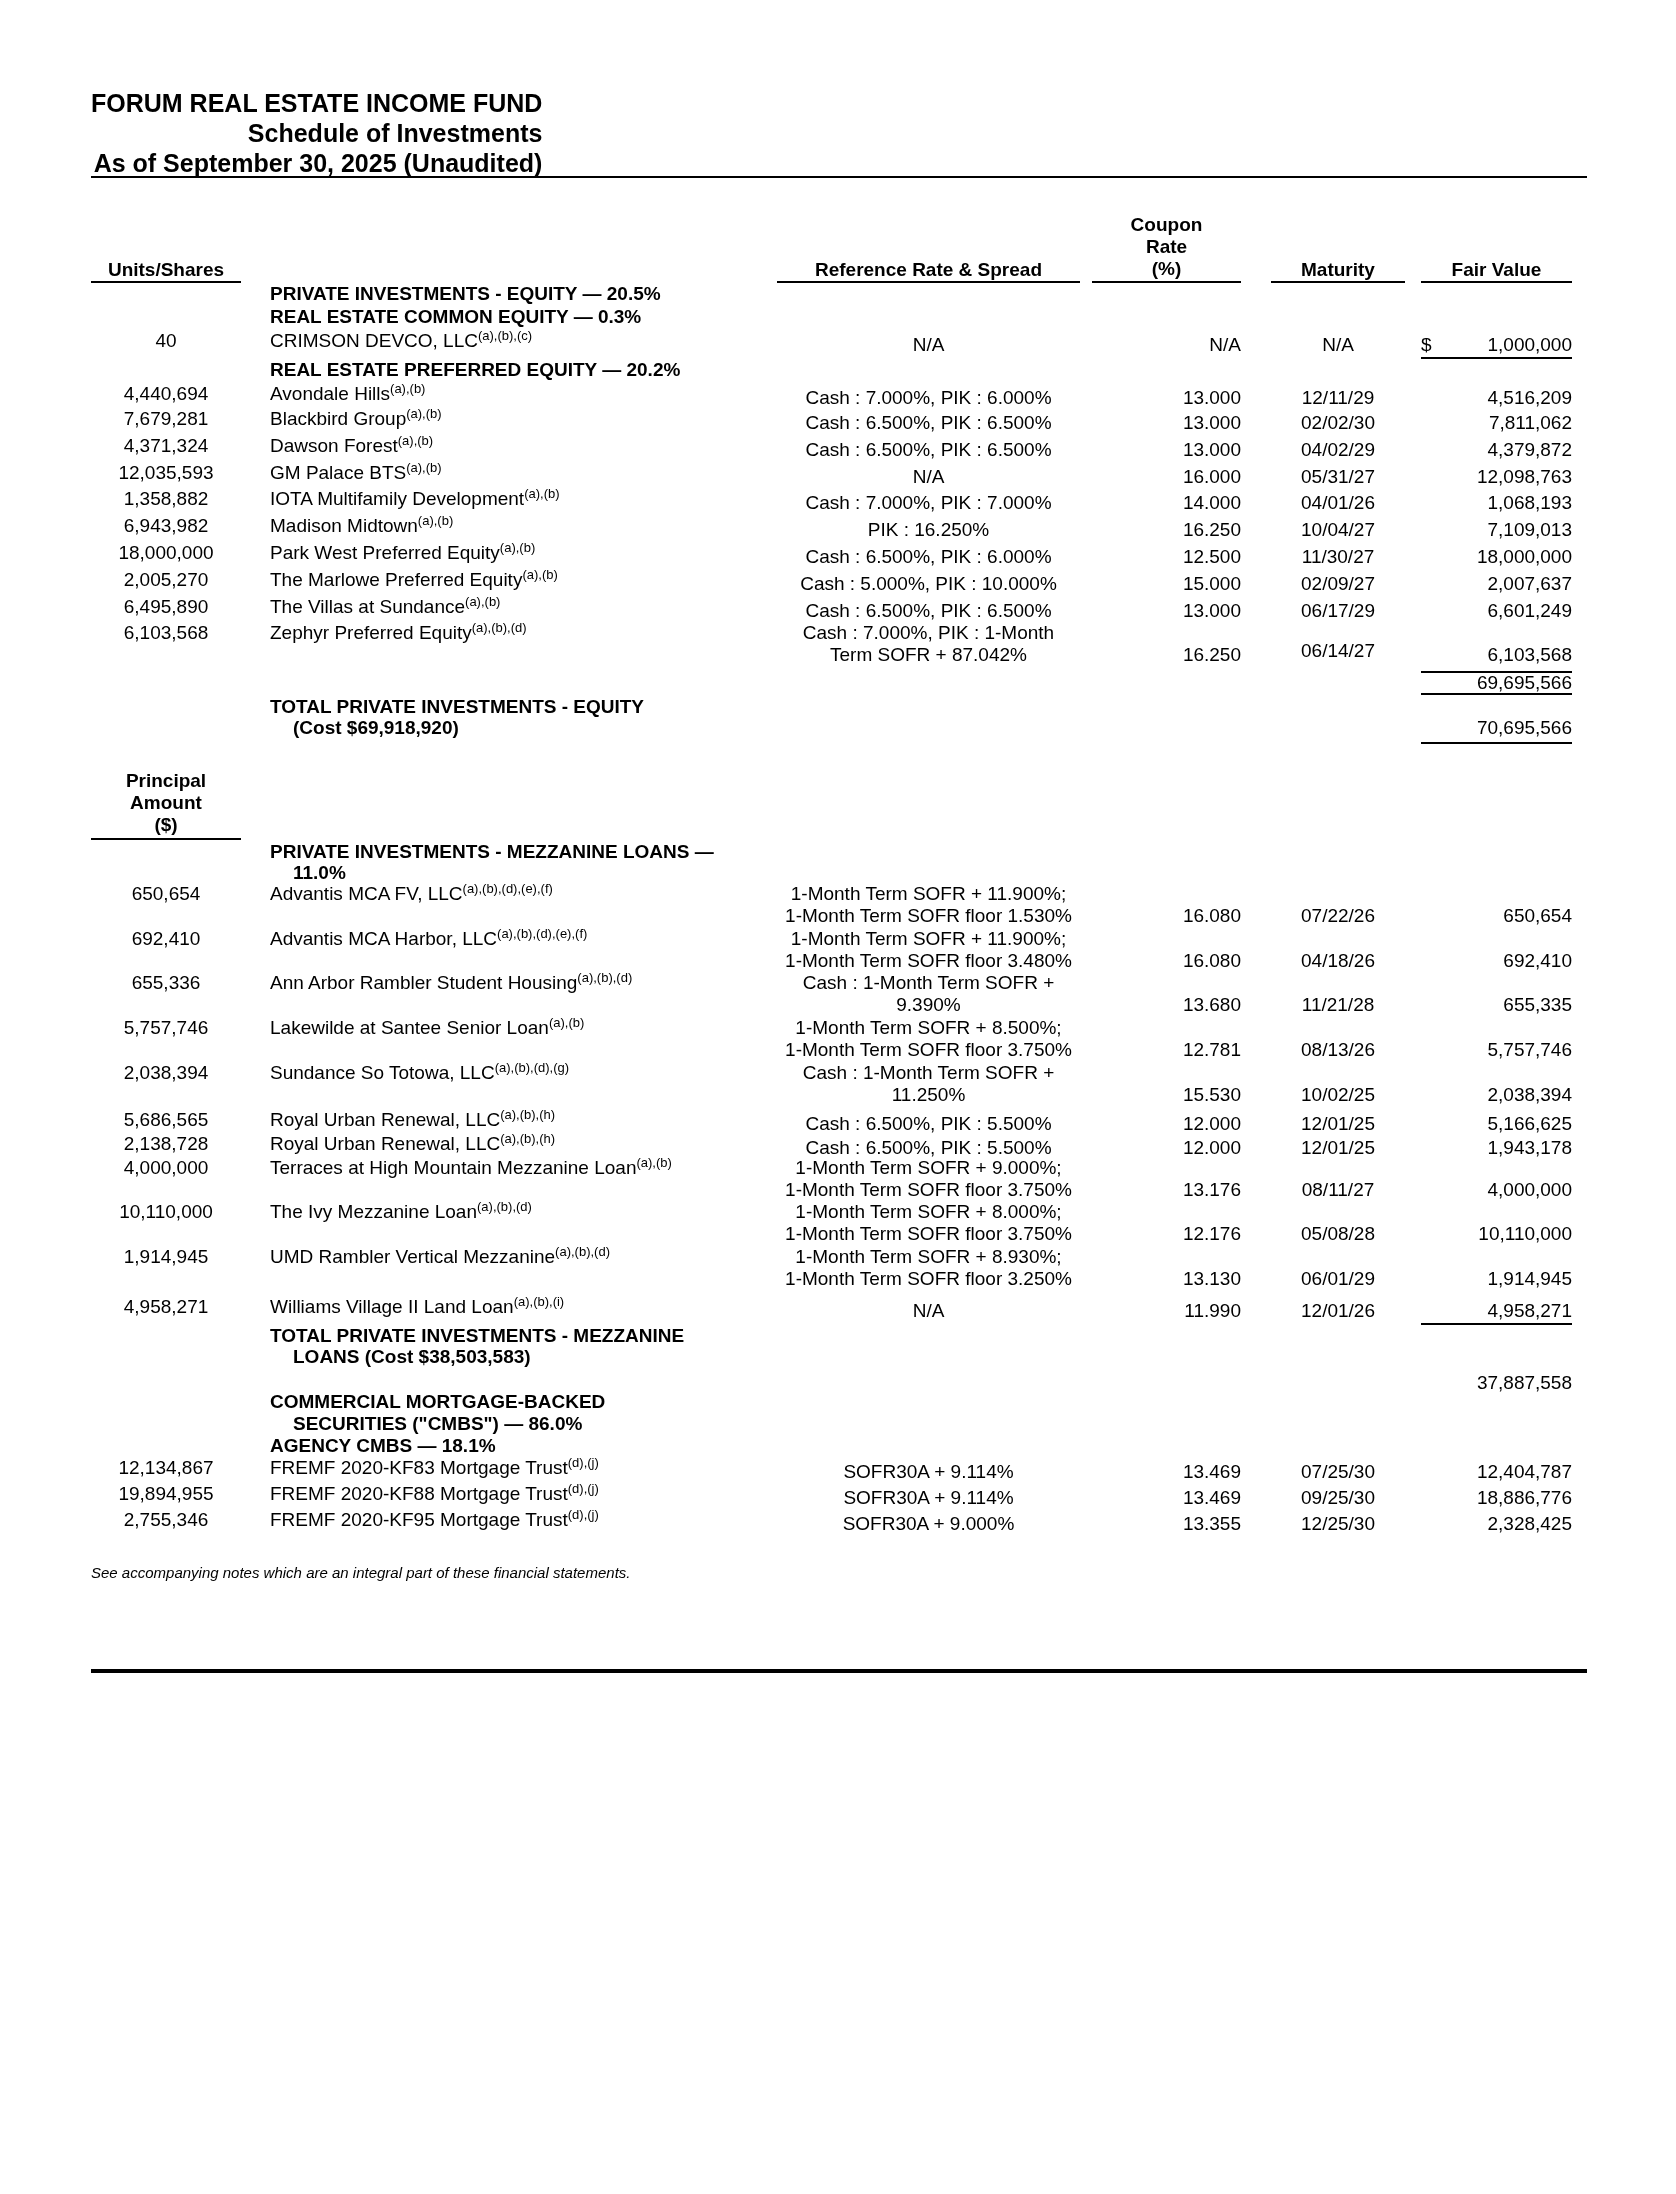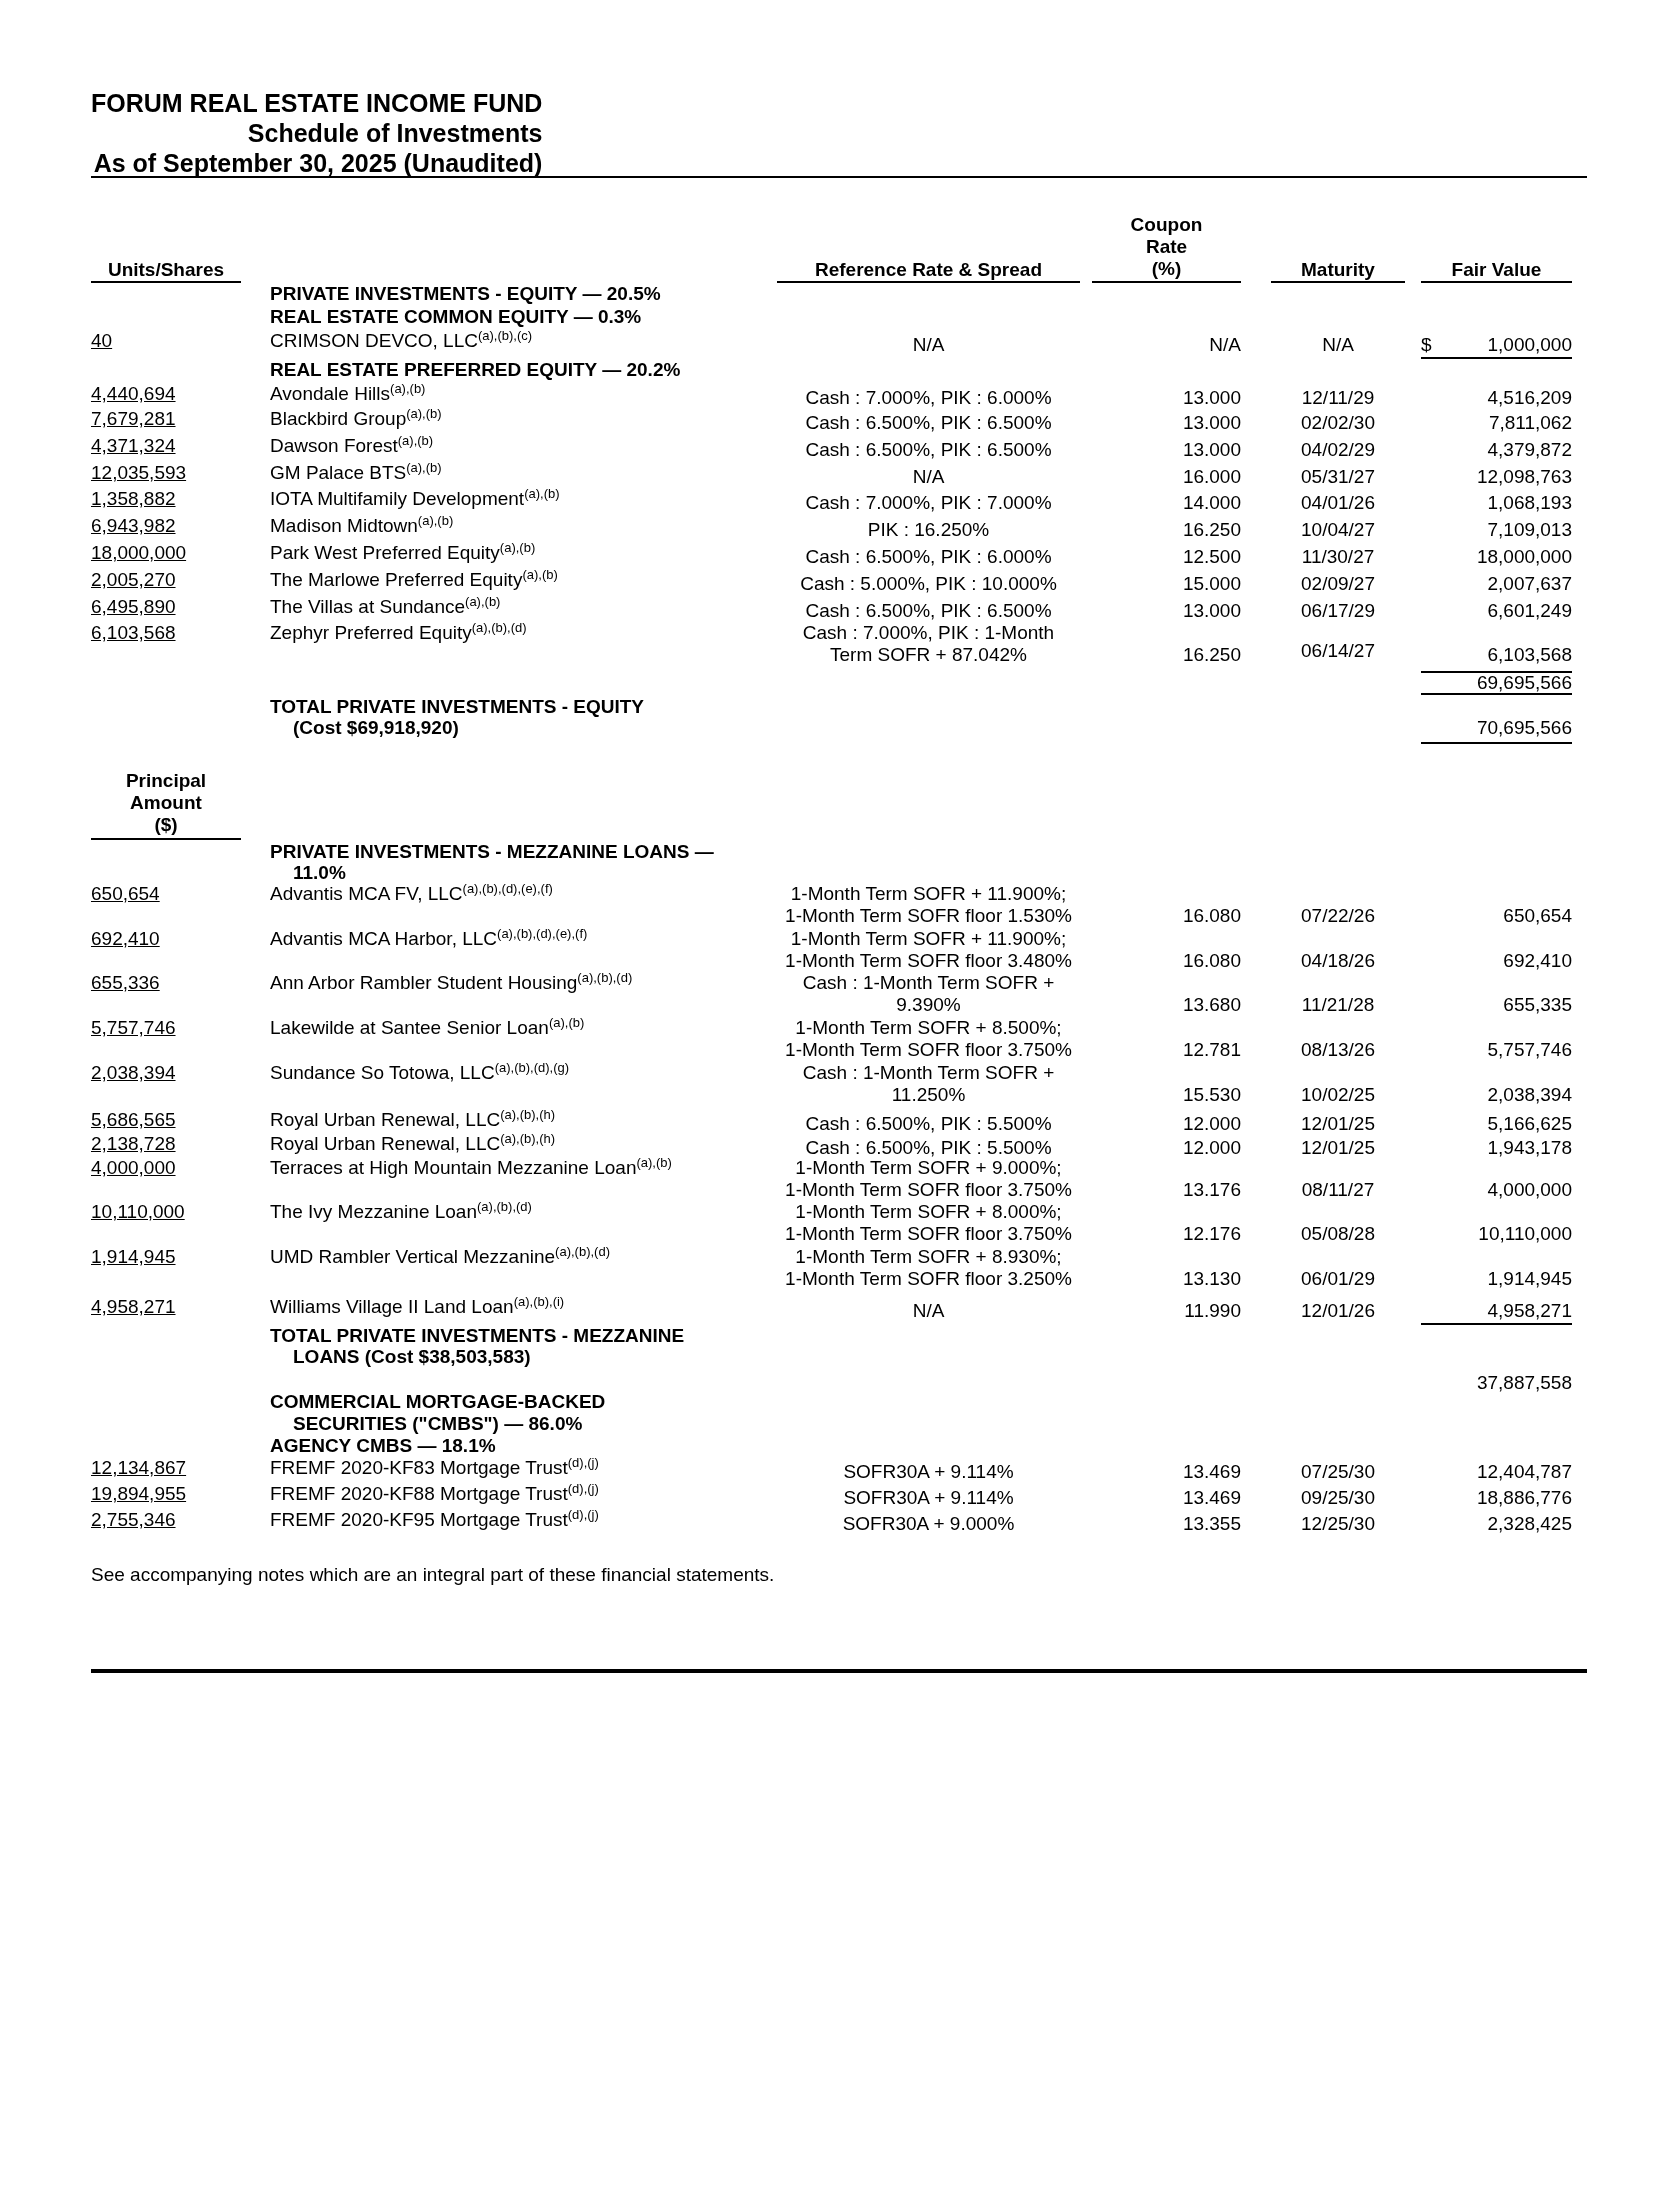--- a/index.html
+++ b/index.html
@@ -6,35 +6,35 @@
   body {
     width: 1677px; height: 2194px; position: relative; overflow: hidden;
     font-family: "Liberation Sans", sans-serif; color: #000;
   }
   .page { position: absolute; left: 91px; top: 0; width: 1496px; }
   .hdr { position: absolute; left: 0; top: 88px; font-weight: bold; font-size: 25px; line-height: 30px; text-align: right; }
   .hdr div { white-space: nowrap; }
   .hdr-rule { position: absolute; left: 0; top: 176px; width: 1496px; height: 2.2px; background: #000; }
 
   .row { position: absolute; left: 0; width: 1496px; font-size: 19px; line-height: 22px; }
-  .c-units { position: absolute; left: 0; width: 150px; text-align: left; text-decoration: underline; }
+  .c-units { position: absolute; left: 0; width: 150px; text-align: center; }
   .c-name { position: absolute; left: 179px; width: 565px; }
   .c-ref { position: absolute; left: 686px; width: 303px; text-align: center; }
   .c-cpn { position: absolute; left: 1001px; width: 149px; text-align: right; }
   .c-mat { position: absolute; left: 1180px; width: 134px; text-align: center; }
   .c-fv { position: absolute; left: 1330px; width: 151px; text-align: right; }
   .c-dollar { position: absolute; left: 1330px; }
   sup { font-size: 13px; vertical-align: 7.2px; line-height: 0; }
   .bold { font-weight: bold; }
   .indent { padding-left: 23px; }
 
   .colhead { position: absolute; font-weight: bold; font-size: 19px; line-height: 22px; text-align: center; }
   .uline { position: absolute; height: 2.2px; background: #000; }
 
-  .footnote { position: absolute; left: 0; top: 1564px; font-size: 19px; }
+  .footnote { position: absolute; left: 0; top: 1564px; font-style: italic; font-size: 15px; }
   .bottom-rule { position: absolute; left: 0; top: 1669px; width: 1496px; height: 4.3px; background: #000; }
 </style>
 </head>
 <body>
 
 <div class="page">
 
   <div class="hdr">
     <div>FORUM REAL ESTATE INCOME FUND</div>
     <div>Schedule of Investments</div>

